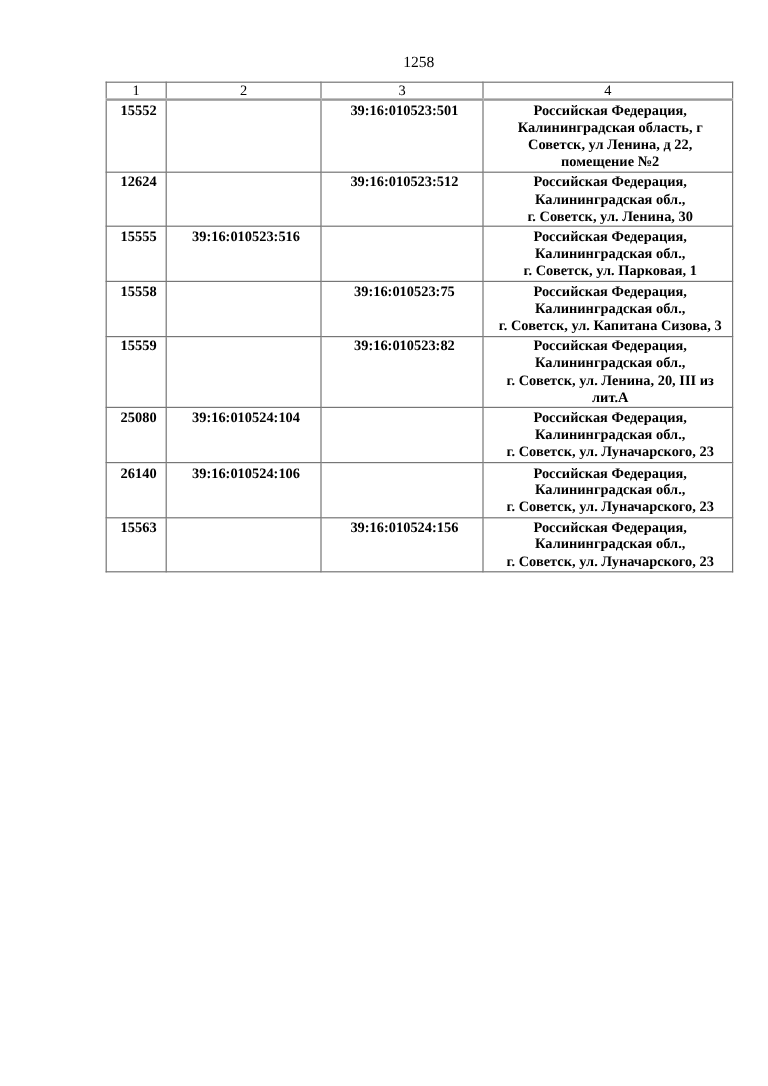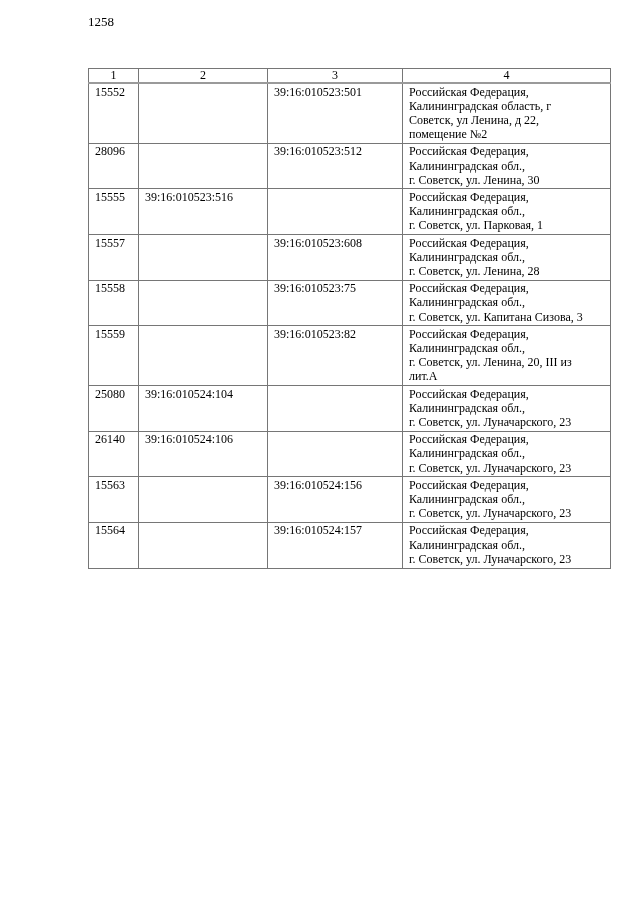--- a/index.html
+++ b/index.html
@@ -12,23 +12,24 @@
     color: #000000;
   }
   .sheet {
     position: relative;
     width: 640px;
     height: 905px;
     overflow: hidden;
   }
   .page-number {
     position: absolute;
-    top: 14px;
+    top: 44px;
     left: 88px;
     width: 522px;
+    text-align: center;
     font-size: 13px;
     line-height: 15px;
   }
   table.registry {
     position: absolute;
     top: 68px;
     left: 88px;
     width: 522px;
     border-collapse: collapse;
     table-layout: fixed;
@@ -48,21 +49,22 @@
   }
   table.registry th {
     text-align: center;
     padding: 0;
     height: 13px;
     line-height: 13px;
     border-bottom: 2px solid #9a9a9a;
   }
   table.registry td {
     padding: 0.5px 2px 1.5px 6px;
-    text-align: left;
+    text-align: center;
+    font-weight: bold;
   }
   td.addr {
     white-space: pre-line;
   }
 </style>
 </head>
 <body>
 
 <div class="sheet">
 
@@ -89,46 +91,38 @@
       <td></td>
       <td>39:16:010523:501</td>
       <td class="addr">Российская Федерация,
 Калининградская область, г
 Советск, ул Ленина, д 22,
 помещение №2</td>
     </tr>
 
 
     <tr>
-      <td>28096</td>
+      <td>12624</td>
       <td></td>
       <td>39:16:010523:512</td>
       <td class="addr">Российская Федерация,
 Калининградская обл.,
 г. Советск, ул. Ленина, 30</td>
     </tr>
 
     <tr>
       <td>15555</td>
       <td>39:16:010523:516</td>
       <td></td>
       <td class="addr">Российская Федерация,
 Калининградская обл.,
 г. Советск, ул. Парковая, 1</td>
     </tr>
 
 
-    <tr>
-      <td>15557</td>
-      <td></td>
-      <td>39:16:010523:608</td>
-      <td class="addr">Российская Федерация,
-Калининградская обл.,
-г. Советск, ул. Ленина, 28</td>
-    </tr>
 
     <tr>
       <td>15558</td>
       <td></td>
       <td>39:16:010523:75</td>
       <td class="addr">Российская Федерация,
 Калининградская обл.,
 г. Советск, ул. Капитана Сизова, 3</td>
     </tr>
 
@@ -163,26 +157,18 @@
 
     <tr>
       <td>15563</td>
       <td></td>
       <td>39:16:010524:156</td>
       <td class="addr">Российская Федерация,
 Калининградская обл.,
 г. Советск, ул. Луначарского, 23</td>
     </tr>
 
-    <tr>
-      <td>15564</td>
-      <td></td>
-      <td>39:16:010524:157</td>
-      <td class="addr">Российская Федерация,
-Калининградская обл.,
-г. Советск, ул. Луначарского, 23</td>
-    </tr>
 
 
   </tbody>
   </table>
 
 </div>
 
 </body></html>

